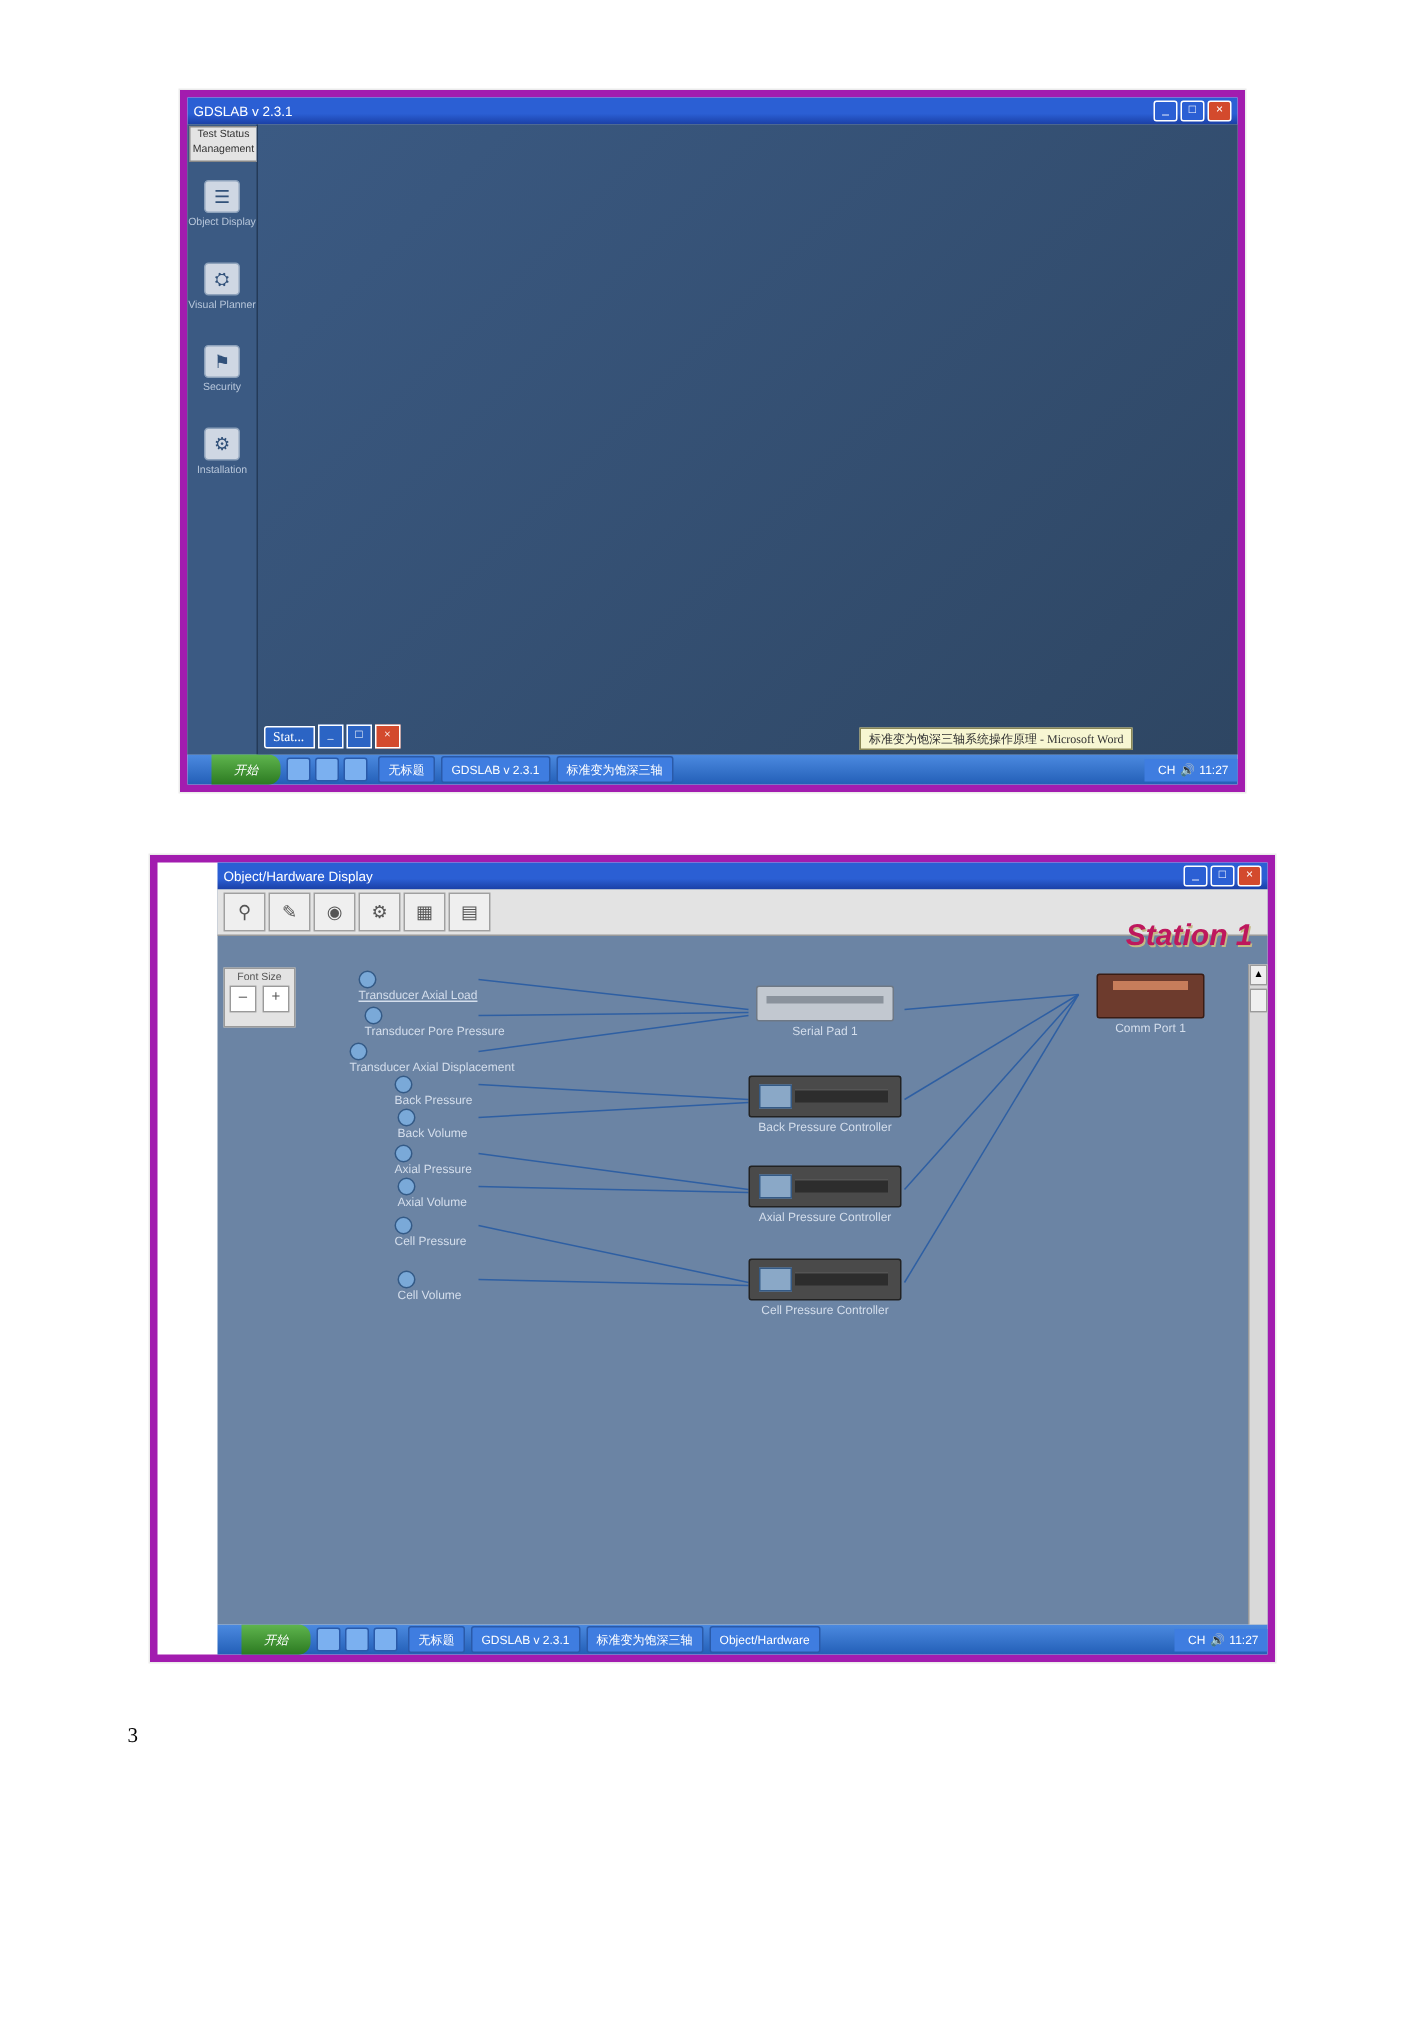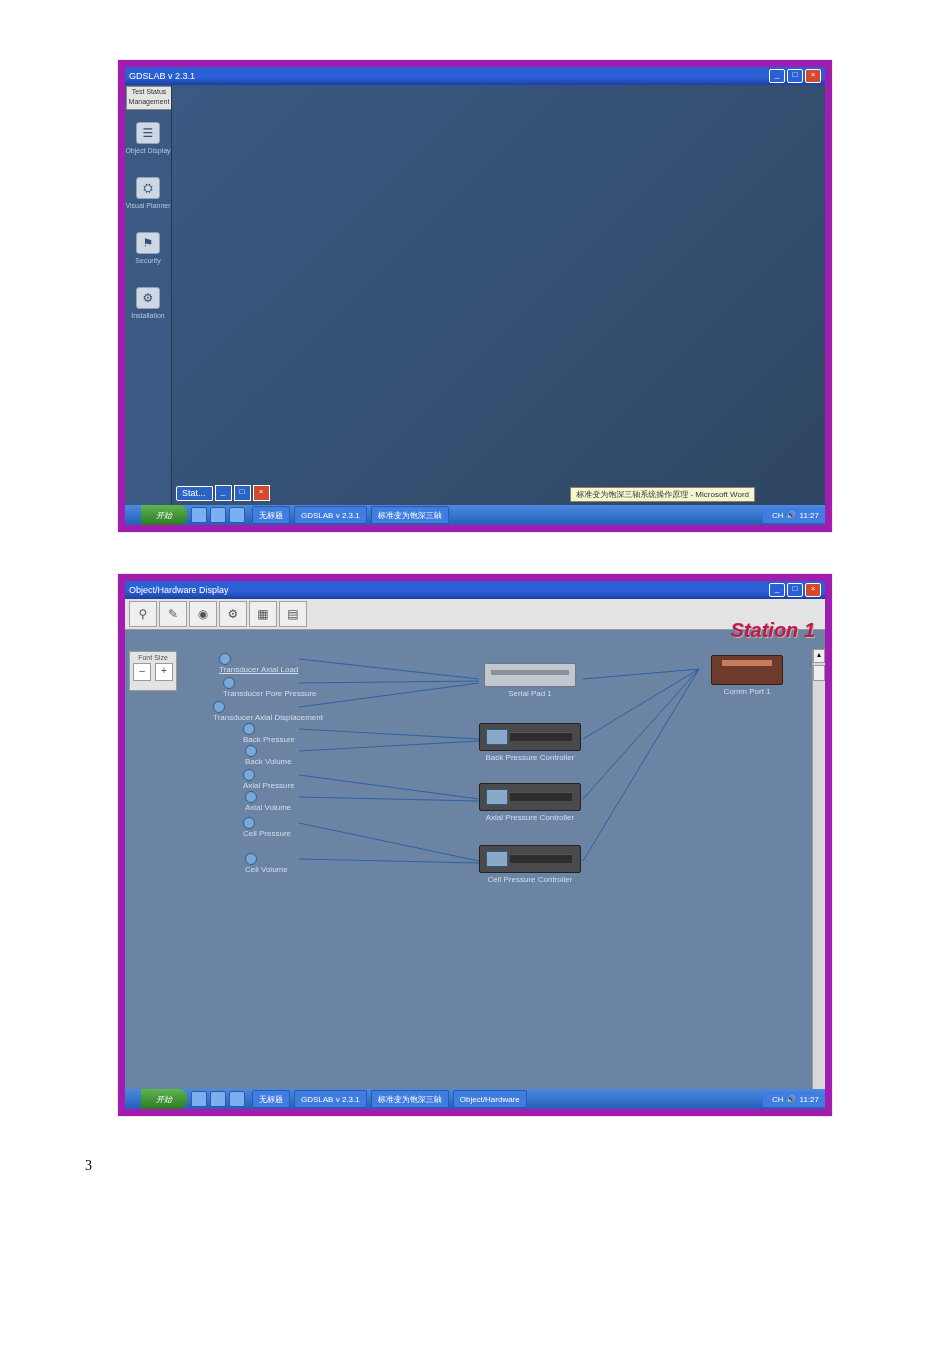--- a/index.html
+++ b/index.html
@@ -1,30 +1,30 @@
 <!DOCTYPE html>
 <html><head>
 <meta charset="utf-8">
 <style>
   html,body{margin:0;padding:0;background:#fff;font-family:"Microsoft YaHei",Arial,sans-serif;color:#000;}
   .page{width:950px;margin:0 auto;padding:60px 0 50px;}
-  .screenshot{width:700px;margin:0 auto 42px;position:relative;border:7px solid #a21caf;box-shadow:0 0 0 1px rgba(0,0,0,.08);}
+  .screenshot{width:700px;margin:0 auto 42px;position:relative;border:5px solid #a21caf;box-shadow:0 0 0 1px rgba(0,0,0,.08);}
   
   .titlebar{height:18px;background:linear-gradient(#2b5fd4,#2b5fd4 60%,#1a3fa5);color:#fff;font-size:9px;display:flex;align-items:center;padding:0 4px;}
   .titlebar .txt{flex:1;white-space:nowrap;overflow:hidden;}
   .titlebar .wmin,.titlebar .wmax,.titlebar .wcls{width:14px;height:12px;margin-left:2px;border:1px solid #fff;border-radius:2px;font-size:8px;text-align:center;line-height:10px;}
   .titlebar .wmin{background:#2b5fd4;}
   .titlebar .wmax{background:#2b5fd4;}
   .titlebar .wcls{background:#d34a2d;}
   .body1{display:flex;height:420px;background:#3b5a83;}
   .sidebar{width:46px;background:#3b5a83;border-right:1px solid #243a58;display:flex;flex-direction:column;}
   .sidetab{height:22px;background:#e4e4e4;border:1px solid #888;border-right:none;margin:1px 0 0 1px;font-size:7px;text-align:center;line-height:10px;color:#333;}
   .sideicon{height:55px;display:flex;flex-direction:column;align-items:center;justify-content:center;font-size:7px;color:#b7c6da;}
   .sideicon .glyph{width:22px;height:20px;background:#cfd7e3;border:1px solid #8ea2bb;border-radius:3px;margin-bottom:3px;display:flex;align-items:center;justify-content:center;font-size:12px;color:#31517a;}
-  .client{flex:1;position:relative;background:linear-gradient(135deg,#3b5a83,#2e4663);}
+  .client{flex:1;position:relative;background:linear-gradient(135deg,#3b5a83,#2e4663);font-family:Liberation Serif, serif;}
   .statwin{position:absolute;left:4px;bottom:3px;height:18px;display:flex;align-items:center;}
   .statwin .lbl{background:#2b64c4;color:#fff;font-size:9px;padding:1px 6px 2px 5px;border:1px solid #fff;border-radius:2px 0 0 2px;}
   .statwin .btn{width:15px;height:14px;border:1px solid #fff;margin-left:2px;background:#2b64c4;color:#fff;font-size:8px;text-align:center;line-height:12px;}
   .statwin .btn.cls{background:#d34a2d;}
   .tooltip{position:absolute;right:70px;bottom:3px;background:#f7f6d2;border:1px solid #8a8756;font-size:8px;color:#333;padding:1px 5px;}
   .taskbar{height:20px;background:linear-gradient(#4c8ae0,#235fb7);display:flex;align-items:center;color:#fff;font-size:8px;}
   .taskbar .start{width:46px;height:20px;background:linear-gradient(#5fb54e,#2c7a21);border-radius:0 8px 8px 0;display:flex;align-items:center;justify-content:center;font-style:italic;margin-left:16px;}
   .taskbar .ql{display:flex;margin-left:4px;}
   .taskbar .ql span{width:14px;height:14px;margin-right:3px;background:#7bb0f0;border:1px solid #2a5aa9;border-radius:2px;}
   .taskbar .tbtn{height:16px;margin-left:4px;padding:0 6px;background:#3f7de0;border:1px solid #2a5aa9;border-radius:2px;display:flex;align-items:center;white-space:nowrap;}
@@ -122,21 +122,21 @@
           <span>标准变为饱深三轴</span>
         </div>
       <div class="tray">
         <span>CH</span>
         <span>🔊</span>
         <span>11:27</span>
       </div>
     </div>
   </div>
 
-  <div class="screenshot" style="position:relative;">
+  <div class="screenshot" style="position:relative;padding-left:40px;">
     <div class="titlebar">
       <span class="txt">Object/Hardware Display</span>
       <span class="wmin">_</span>
       <span class="wmax">□</span>
       <span class="wcls">×</span>
     </div>
     <div class="body2">
       <div class="toolbar2">
         <div class="tb">⚲</div>
         <div class="tb">✎</div>

